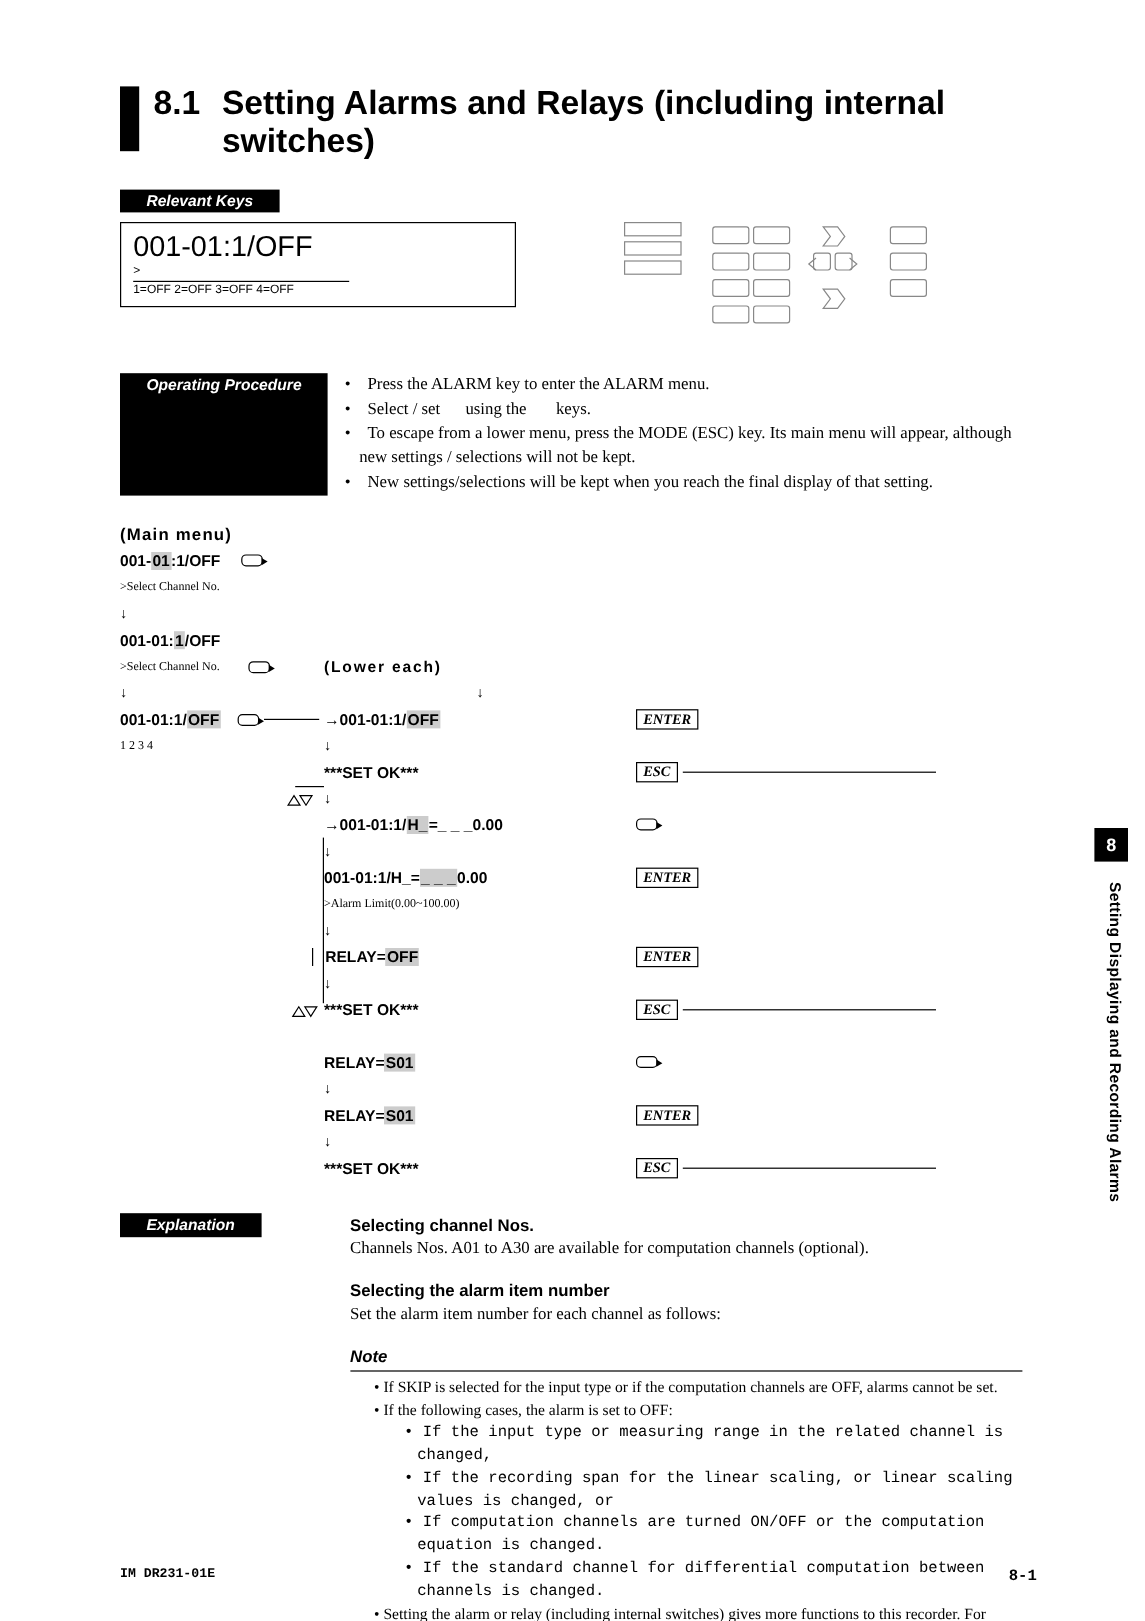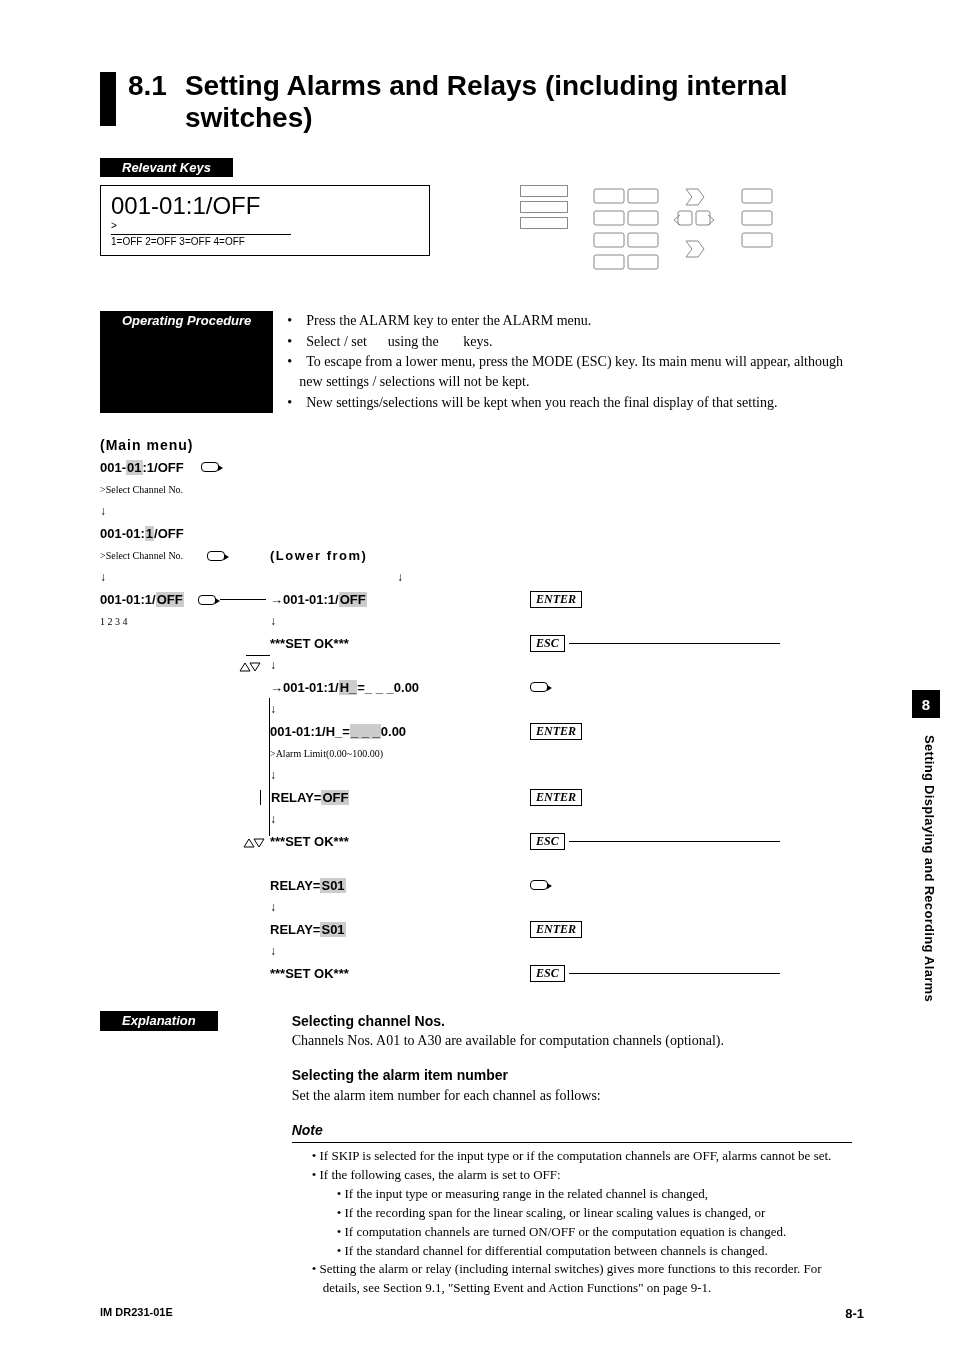--- a/index.html
+++ b/index.html
@@ -43,22 +43,22 @@
   .upd svg { vertical-align: middle; }
   .explanation-block { margin-top: 26px; display:flex; }
   .exp-body { margin-left: 74px; font-size: 14px; line-height: 1.45; max-width: 560px; }
   .exp-body h4 { font-family: Arial, sans-serif; font-weight:bold; font-size: 14px; margin-top: 14px; }
   .exp-body h4:first-child { margin-top: 0; }
   .exp-body li { list-style: none; text-indent:-12px; margin-left:12px; }
   .note-head { font-family: Arial, sans-serif; font-weight:bold; font-style: italic; font-size: 14px; margin-top:14px; }
   .note-line { border-top:1px solid #000; margin-top:2px; padding-top:4px; }
   .note-body { font-size: 13px; line-height:1.45; margin-left:20px; }
   .note-body .nli { text-indent:-11px; margin-left:11px; }
-  .note-body .nli2 { text-indent:-11px; margin-left:36px; }
-  .footer { position:absolute; bottom:30px; left:100px; right:90px; display:flex; justify-content:space-between; font-family: Liberation Sans, sans-serif; font-size: 11px; font-weight:bold; }
+  .note-body .nli2 { text-indent:-11px; margin-left:36px;font-family:Liberation Mono, monospace; }
+  .footer { position:absolute; bottom:30px; left:100px; right:90px; display:flex; justify-content:space-between; font-family: Liberation Mono, monospace; font-size: 11px; font-weight:bold; }
   .footer .pg { font-size:13px; }
 </style>
 </head>
 <body>
 
 <div class="page">
 
   <div class="side-tab">8</div>
   <div class="side-text">Setting Displaying and Recording Alarms</div>
 
@@ -145,21 +145,21 @@
     <div class="flow-row">
       <div class="col-left">
         <span class="b"><span>001-01:</span><span class="hl">1</span><span>/OFF</span></span>
       </div>
     </div>
     <div class="flow-row">
       <div class="col-left" style="display:flex; align-items:center;">
         <span class="sub">&gt;Select Channel No.</span>
         <span style="margin-left:24px" class="enter-key"></span>
       </div>
-      <div class="b" style="letter-spacing:1.5px">(Lower from)</div>
+      <div class="b" style="letter-spacing:1.5px">(Lower each)</div>
     </div>
     <div class="flow-row darrow">
         <div class="col-left">↓</div>
         <div class="col-mid" style="text-align:center">↓</div>
       </div>
 
     <div class="flow-row">
       <div class="col-left" style="display:flex; align-items:center;">
         <span class="b"><span>001-01:1/</span><span class="hl">OFF</span><span></span></span>
         <span style="margin-left:14px" class="enter-key"></span>

